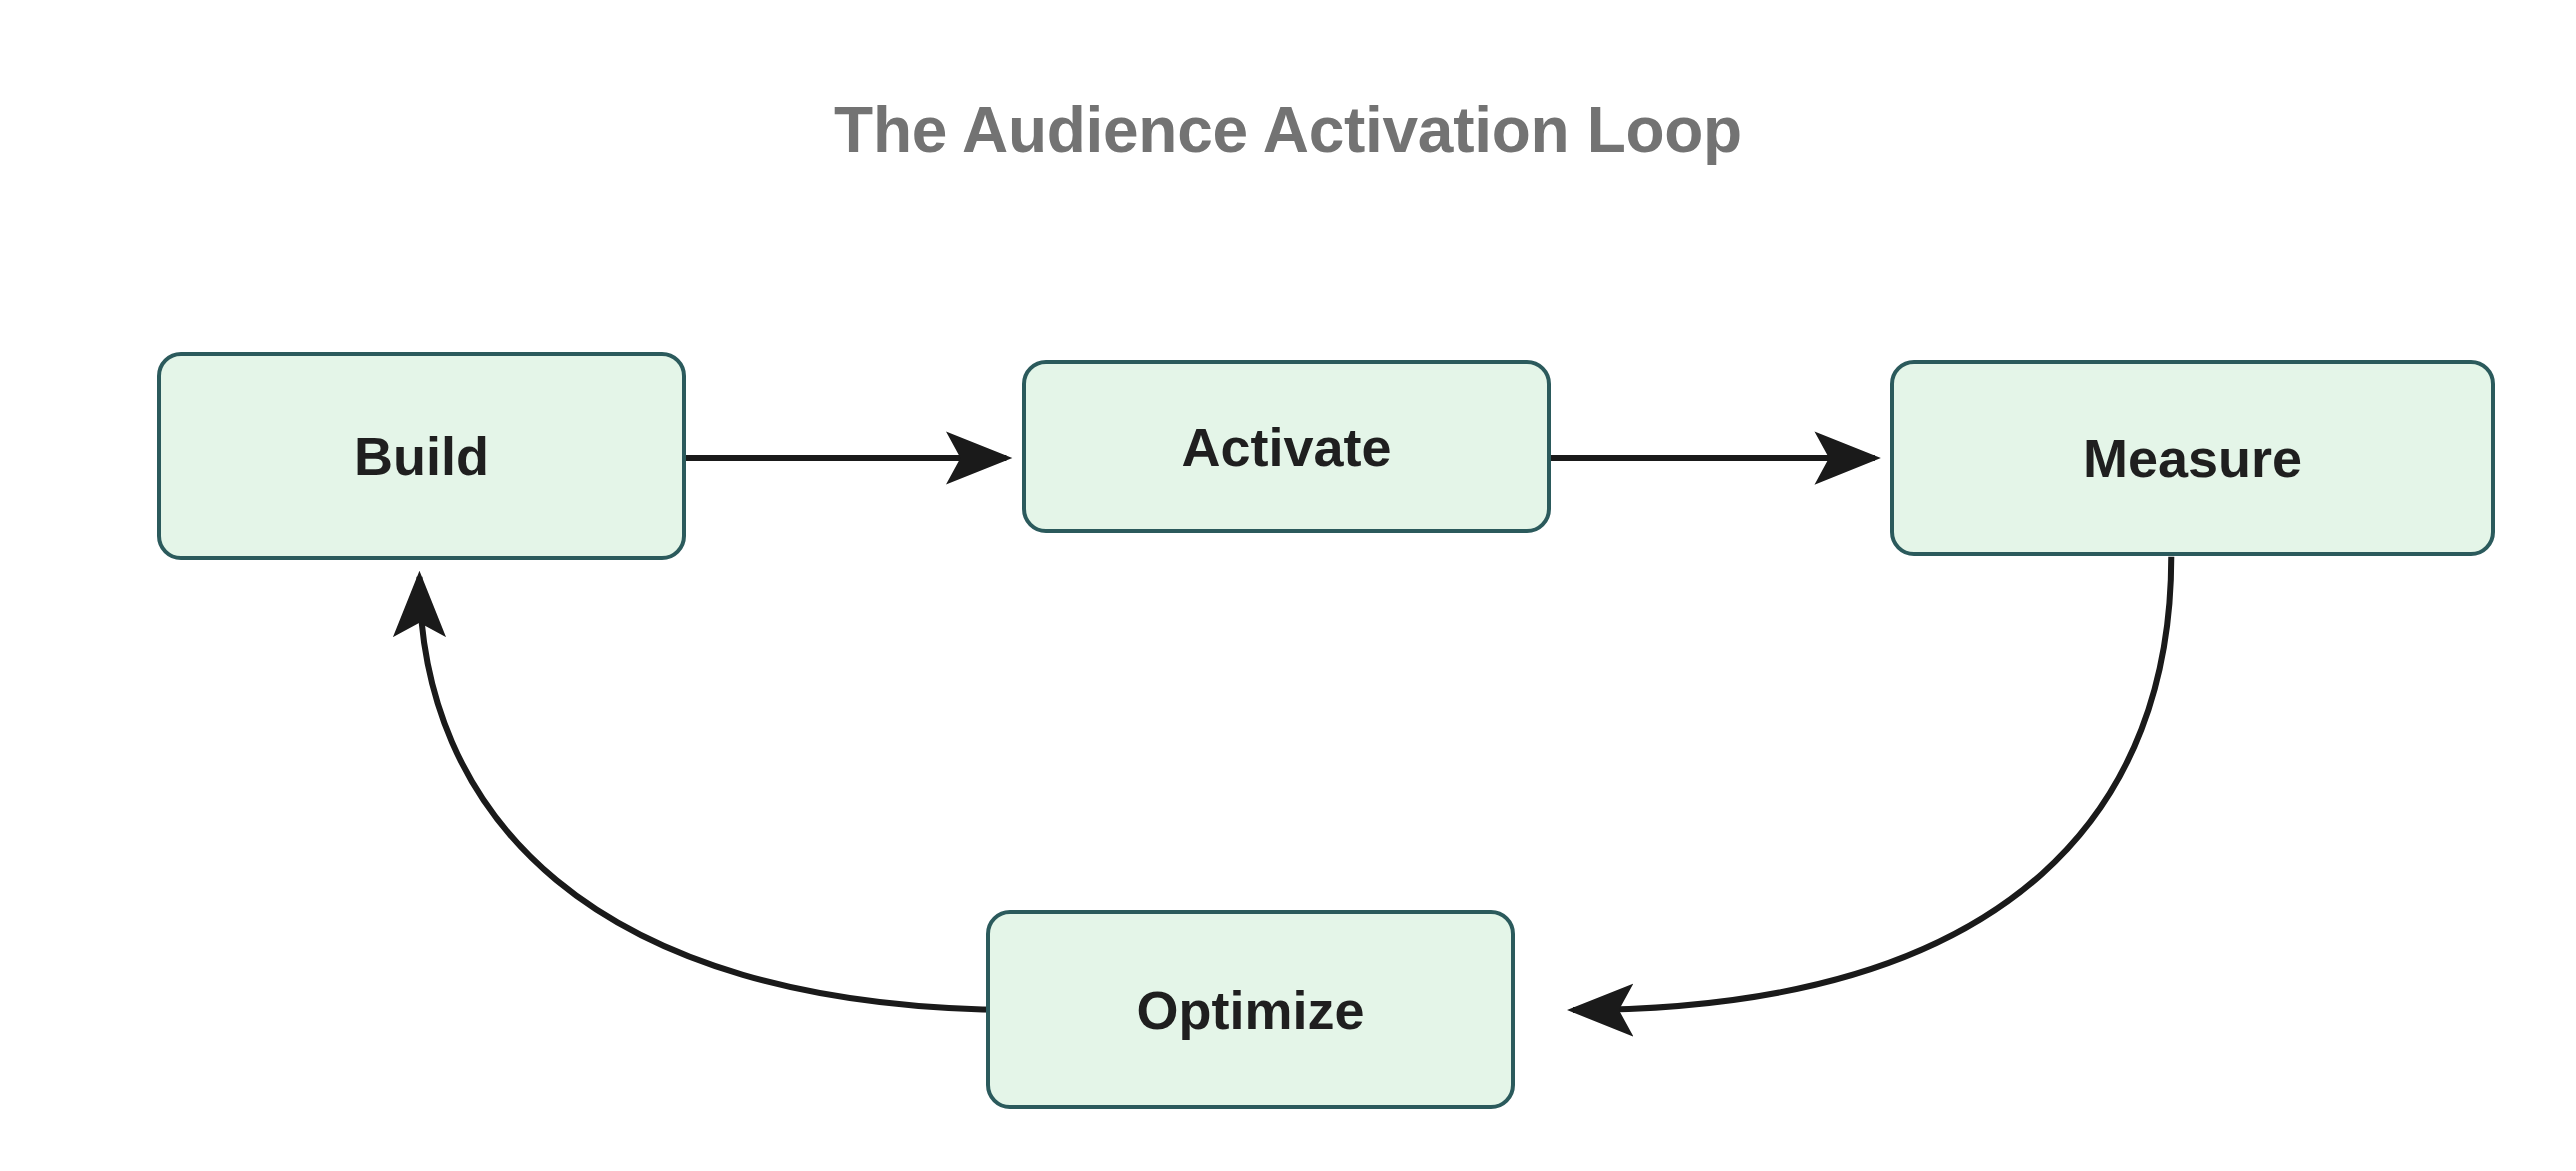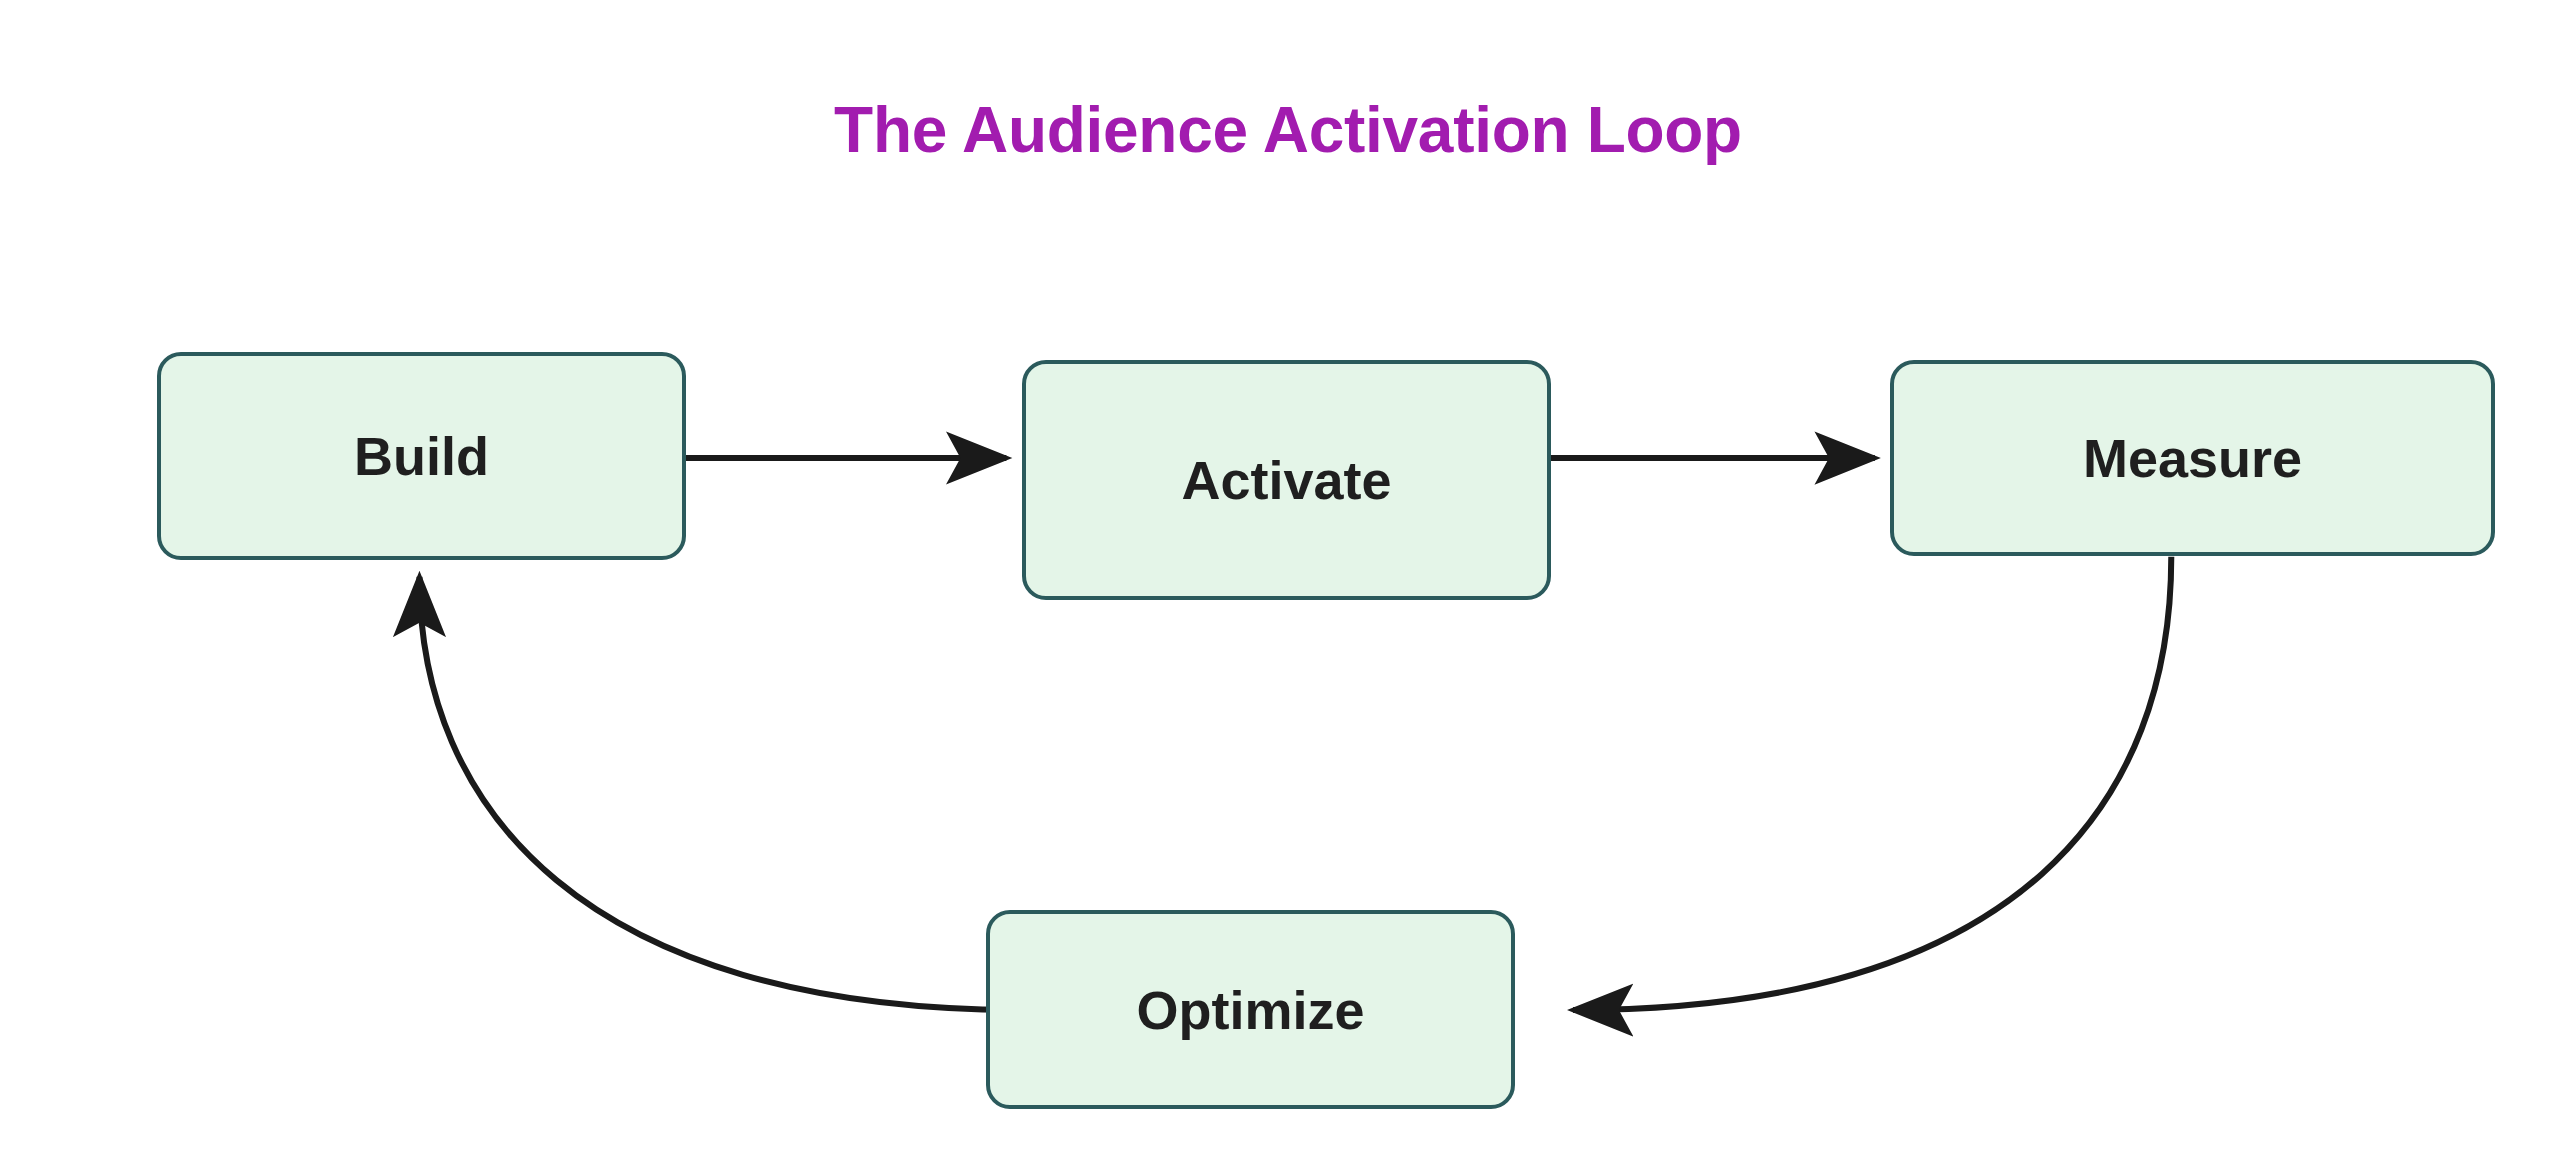--- a/index.html
+++ b/index.html
@@ -21,21 +21,21 @@
     background: #ffffff;
   }
   #diagram-title {
     position: absolute;
     left: 0;
     top: 94px;
     width: 2576px;
     text-align: center;
     font-size: 64px;
     font-weight: bold;
-    color: #a21caf;
+    color: #737373;
     letter-spacing: -0.3px;
     line-height: 1.15;
     user-select: none;
   }
   #edge-layer {
     position: absolute;
     left: 0;
     top: 0;
     width: 2576px;
     height: 1171px;
@@ -52,21 +52,21 @@
     justify-content: center;
   }
   .node-label {
     font-size: 54px;
     font-weight: bold;
     color: #1f1f1f;
     white-space: nowrap;
     user-select: none;
   }
   #node-build     { left: 157px;  top: 352px;  width: 529px; height: 208px; }
-  #node-activate  { left: 1022px; top: 360px;  width: 529px; height: 240px; }
+  #node-activate  { left: 1022px; top: 360px;  width: 529px; height: 173px; }
   #node-measure   { left: 1890px; top: 360px;  width: 605px; height: 196px; }
   #node-optimize  { left: 986px; top: 910px; width: 529px; height: 199px; }
 </style>
 </head>
 <body>
 
 <div id="canvas">
 
   <div id="diagram-title">The Audience Activation Loop</div>
 

